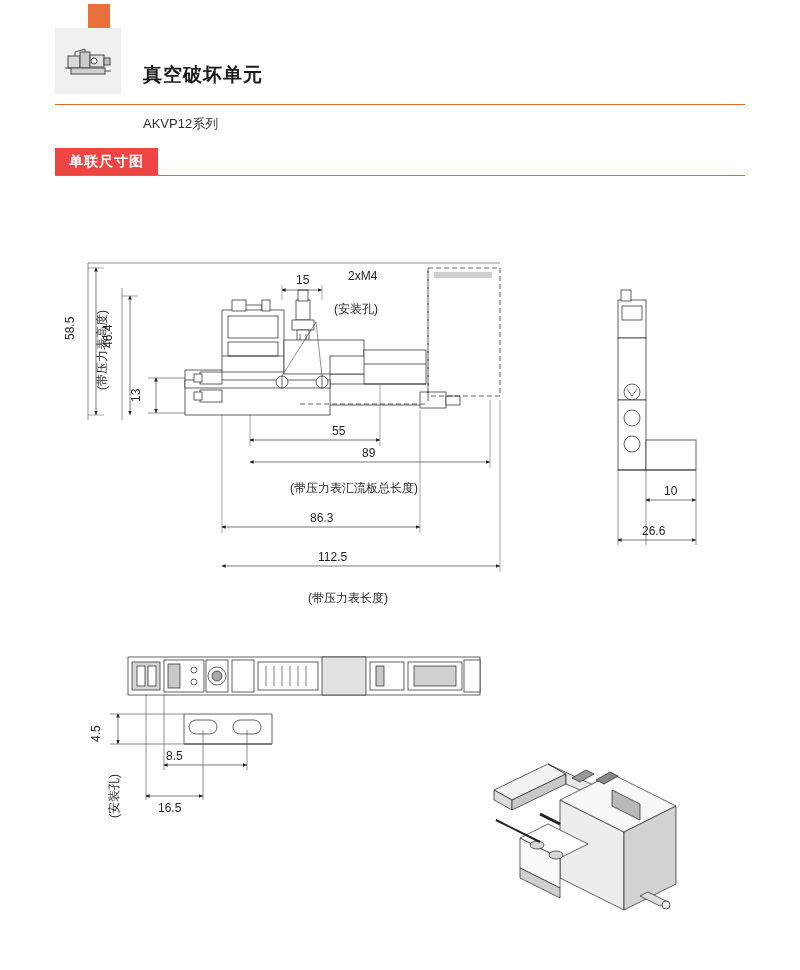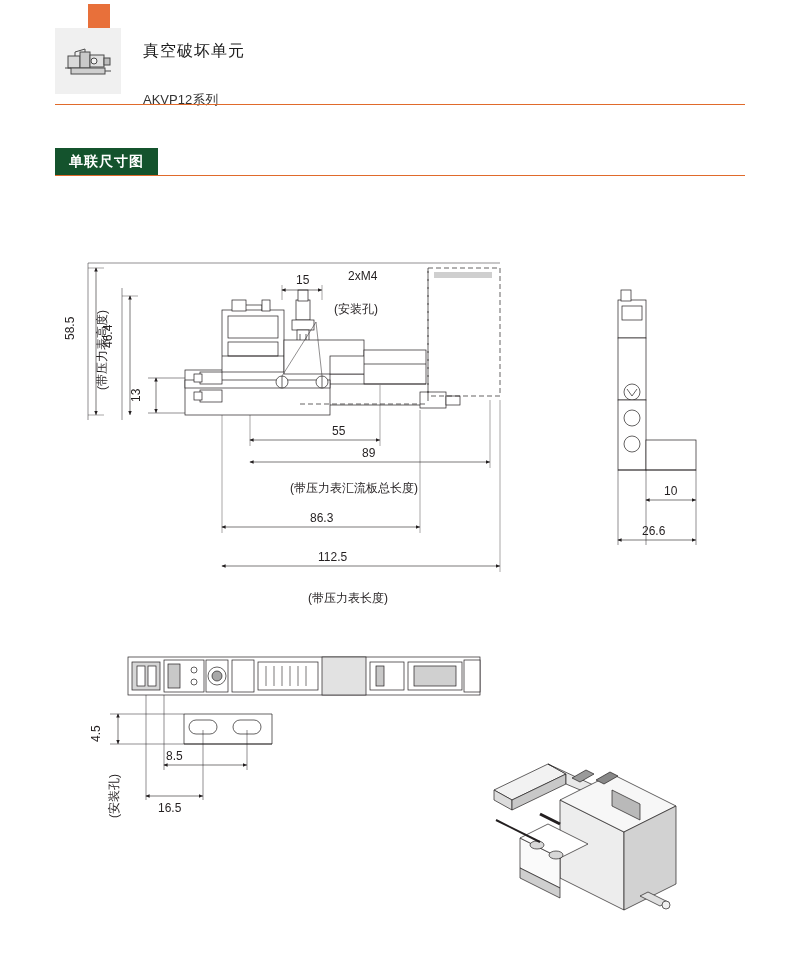--- a/index.html
+++ b/index.html
@@ -51,25 +51,26 @@
   .logo-svg {
     position: absolute;
     left: 0; top: 0;
   }
   .title-block {
     position: absolute;
     left: 143px;
     top: 36px;
   }
   .title-cn {
-    font-size: 16px;
-    font-weight: normal;
+    font-size: 19px;
+    font-weight: bold;
     letter-spacing: 1px;
     color: #1a1a1a;
     line-height: 30px;
+    margin-top: 24px;
   }
   .title-sub {
     font-size: 13px;
     color: #333333;
     margin-top: 26px;
     line-height: 16px;
   }
 
   
   .section-bar {
@@ -86,21 +87,21 @@
     width: 690px;
     height: 1px;
     background: #e06a2b;
   }
   .section-label {
     position: absolute;
     left: 0;
     top: 0;
     height: 27px;
     padding: 0 14px;
-    background: #14532d;
+    background: #ef4444;
     color: #ffffff;
     font-size: 14px;
     font-weight: bold;
     line-height: 27px;
     letter-spacing: 1px;
   }
 
   
   .drawing {
     position: absolute;

